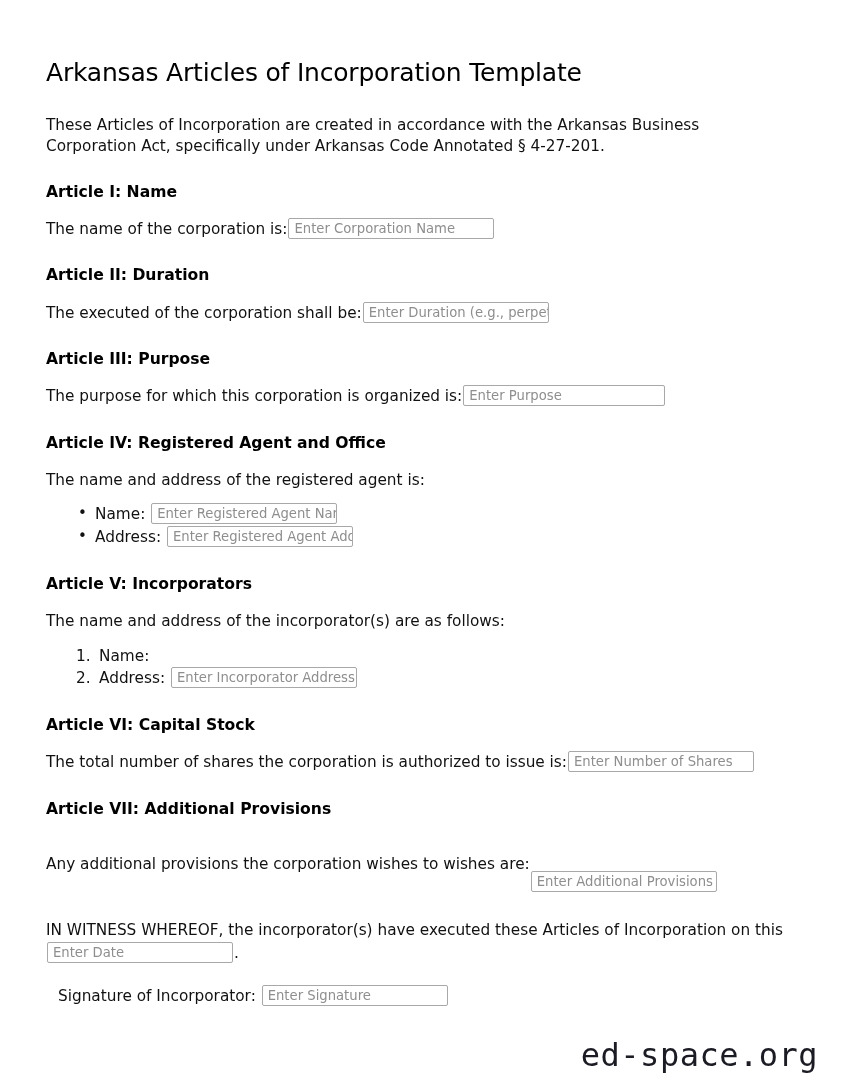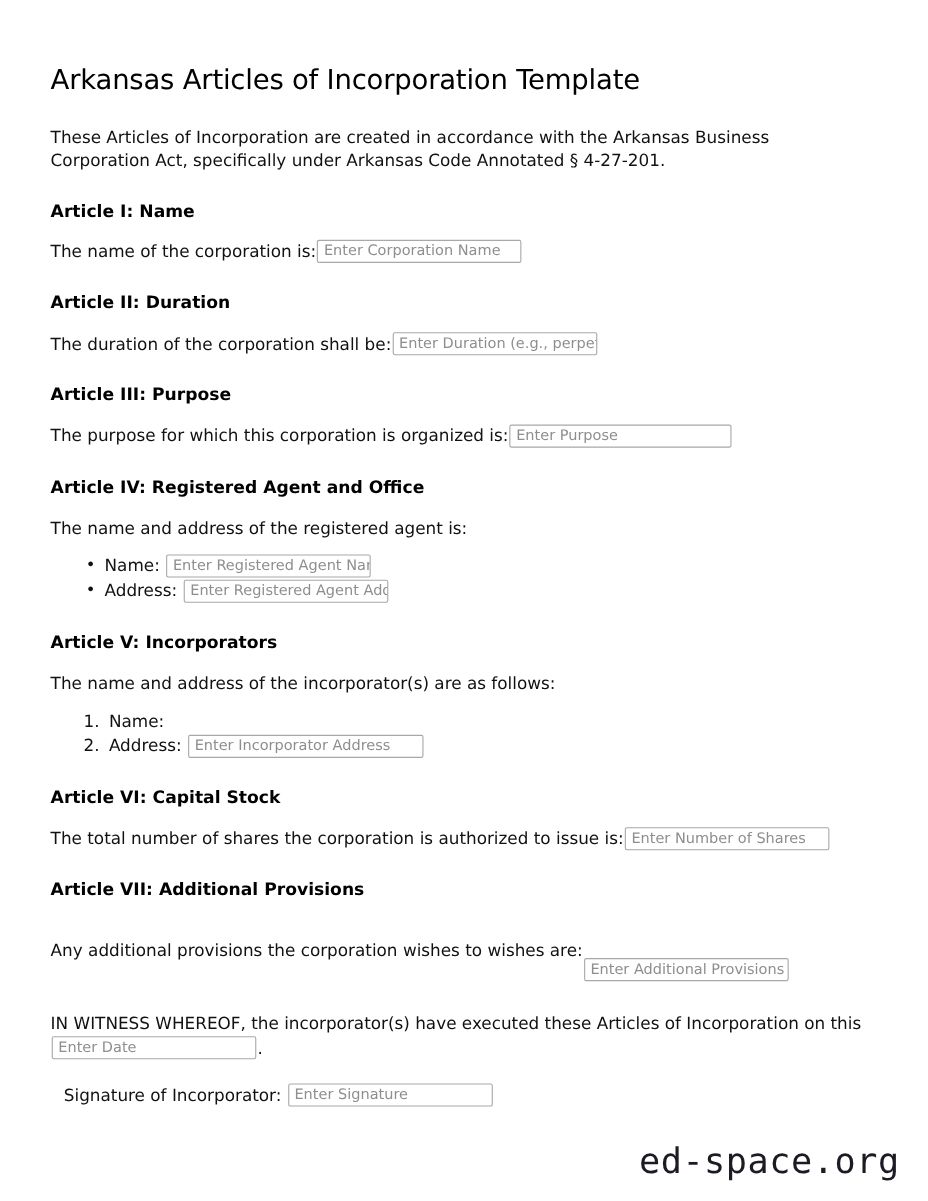--- a/index.html
+++ b/index.html
@@ -77,27 +77,27 @@
     white-space: nowrap;
     position: relative;
     top: -1px;
     margin: 0 1px;
   }
   .field .ph {
     display: block;
     white-space: nowrap;
   }
 
-  .w-corp   { width: 186px; }
+  .w-corp   { width: 206px; }
   .w-dur    { width: 186px; }
   .w-purp   { width: 202px; }
   .w-ragnam { width: 186px; }
   .w-ragadd { width: 186px; }
   .w-incnam { width: 186px; }
-  .w-incadd { width: 214px; }
+  .w-incadd { width: 186px; }
   .w-shares { width: 186px; }
   .w-addl   { width: 186px; margin-top: 36px; }
   .w-date   { width: 186px; }
   .w-sig    { width: 186px; }
 
   ul.agent-list {
     list-style: none;
     margin: 12px 0 0 0;
     padding: 0 0 0 32px;
   }
@@ -172,21 +172,21 @@
 <div class="page">
 
   <h1 class="doc-title">Arkansas Articles of Incorporation Template</h1>
 
   <p class="intro">These Articles of Incorporation are created in accordance with the Arkansas Business Corporation Act, specifically under Arkansas Code Annotated § 4-27-201.</p>
 
   <h2 class="article-heading">Article I: Name</h2>
   <p class="article-line"><span>The name of the corporation is:</span><span class="field w-corp"><span class="ph">Enter Corporation Name</span></span></p>
 
   <h2 class="article-heading">Article II: Duration</h2>
-  <p class="article-line"><span>The duration of the corporation shall be:</span><span class="field w-dur"><span class="ph">Enter Duration (e.g., perpetual)</span></span></p>
+  <p class="article-line"><span>The executed of the corporation shall be:</span><span class="field w-dur"><span class="ph">Enter Duration (e.g., perpetual)</span></span></p>
 
   <h2 class="article-heading">Article III: Purpose</h2>
   <p class="article-line"><span>The purpose for which this corporation is organized is:</span><span class="field w-purp"><span class="ph">Enter Purpose</span></span></p>
 
   <h2 class="article-heading">Article IV: Registered Agent and Office</h2>
   <p class="article-line">The name and address of the registered agent is:</p>
   <ul class="agent-list">
     <li><span>Name:</span> <span class="field w-ragnam"><span class="ph">Enter Registered Agent Name</span></span></li>
     <li><span>Address:</span> <span class="field w-ragadd"><span class="ph">Enter Registered Agent Address</span></span></li>
   </ul>

